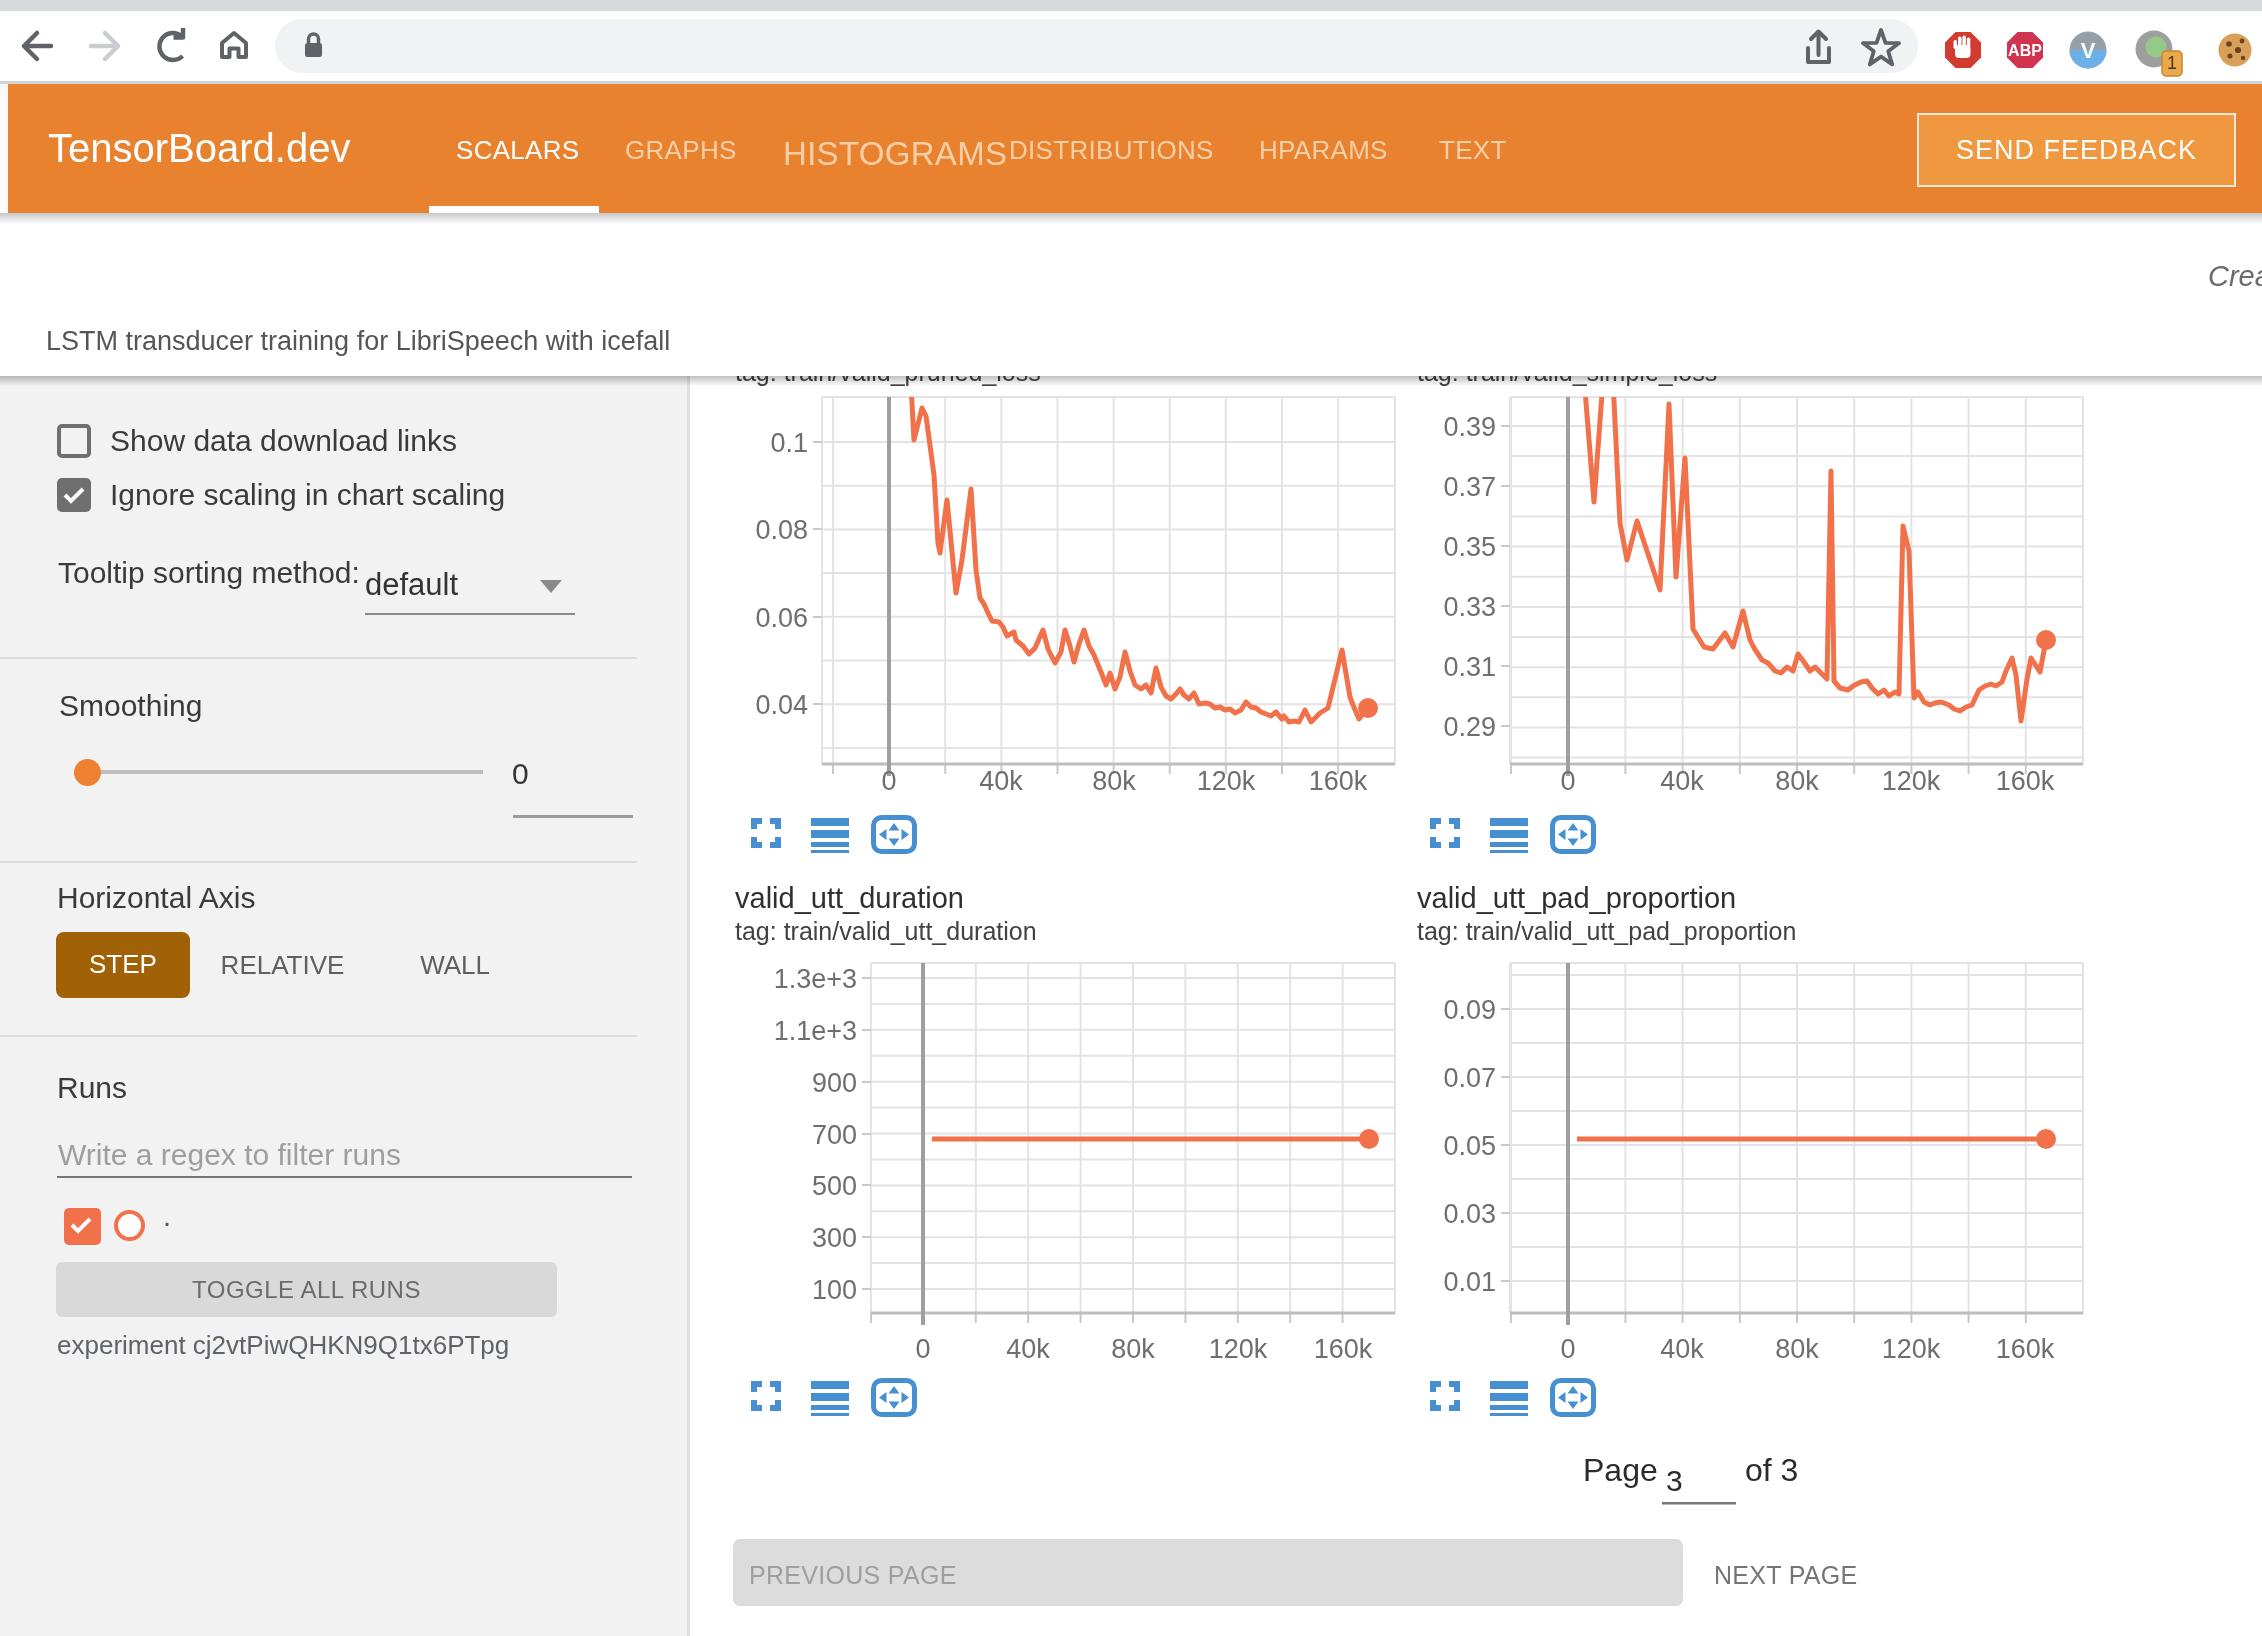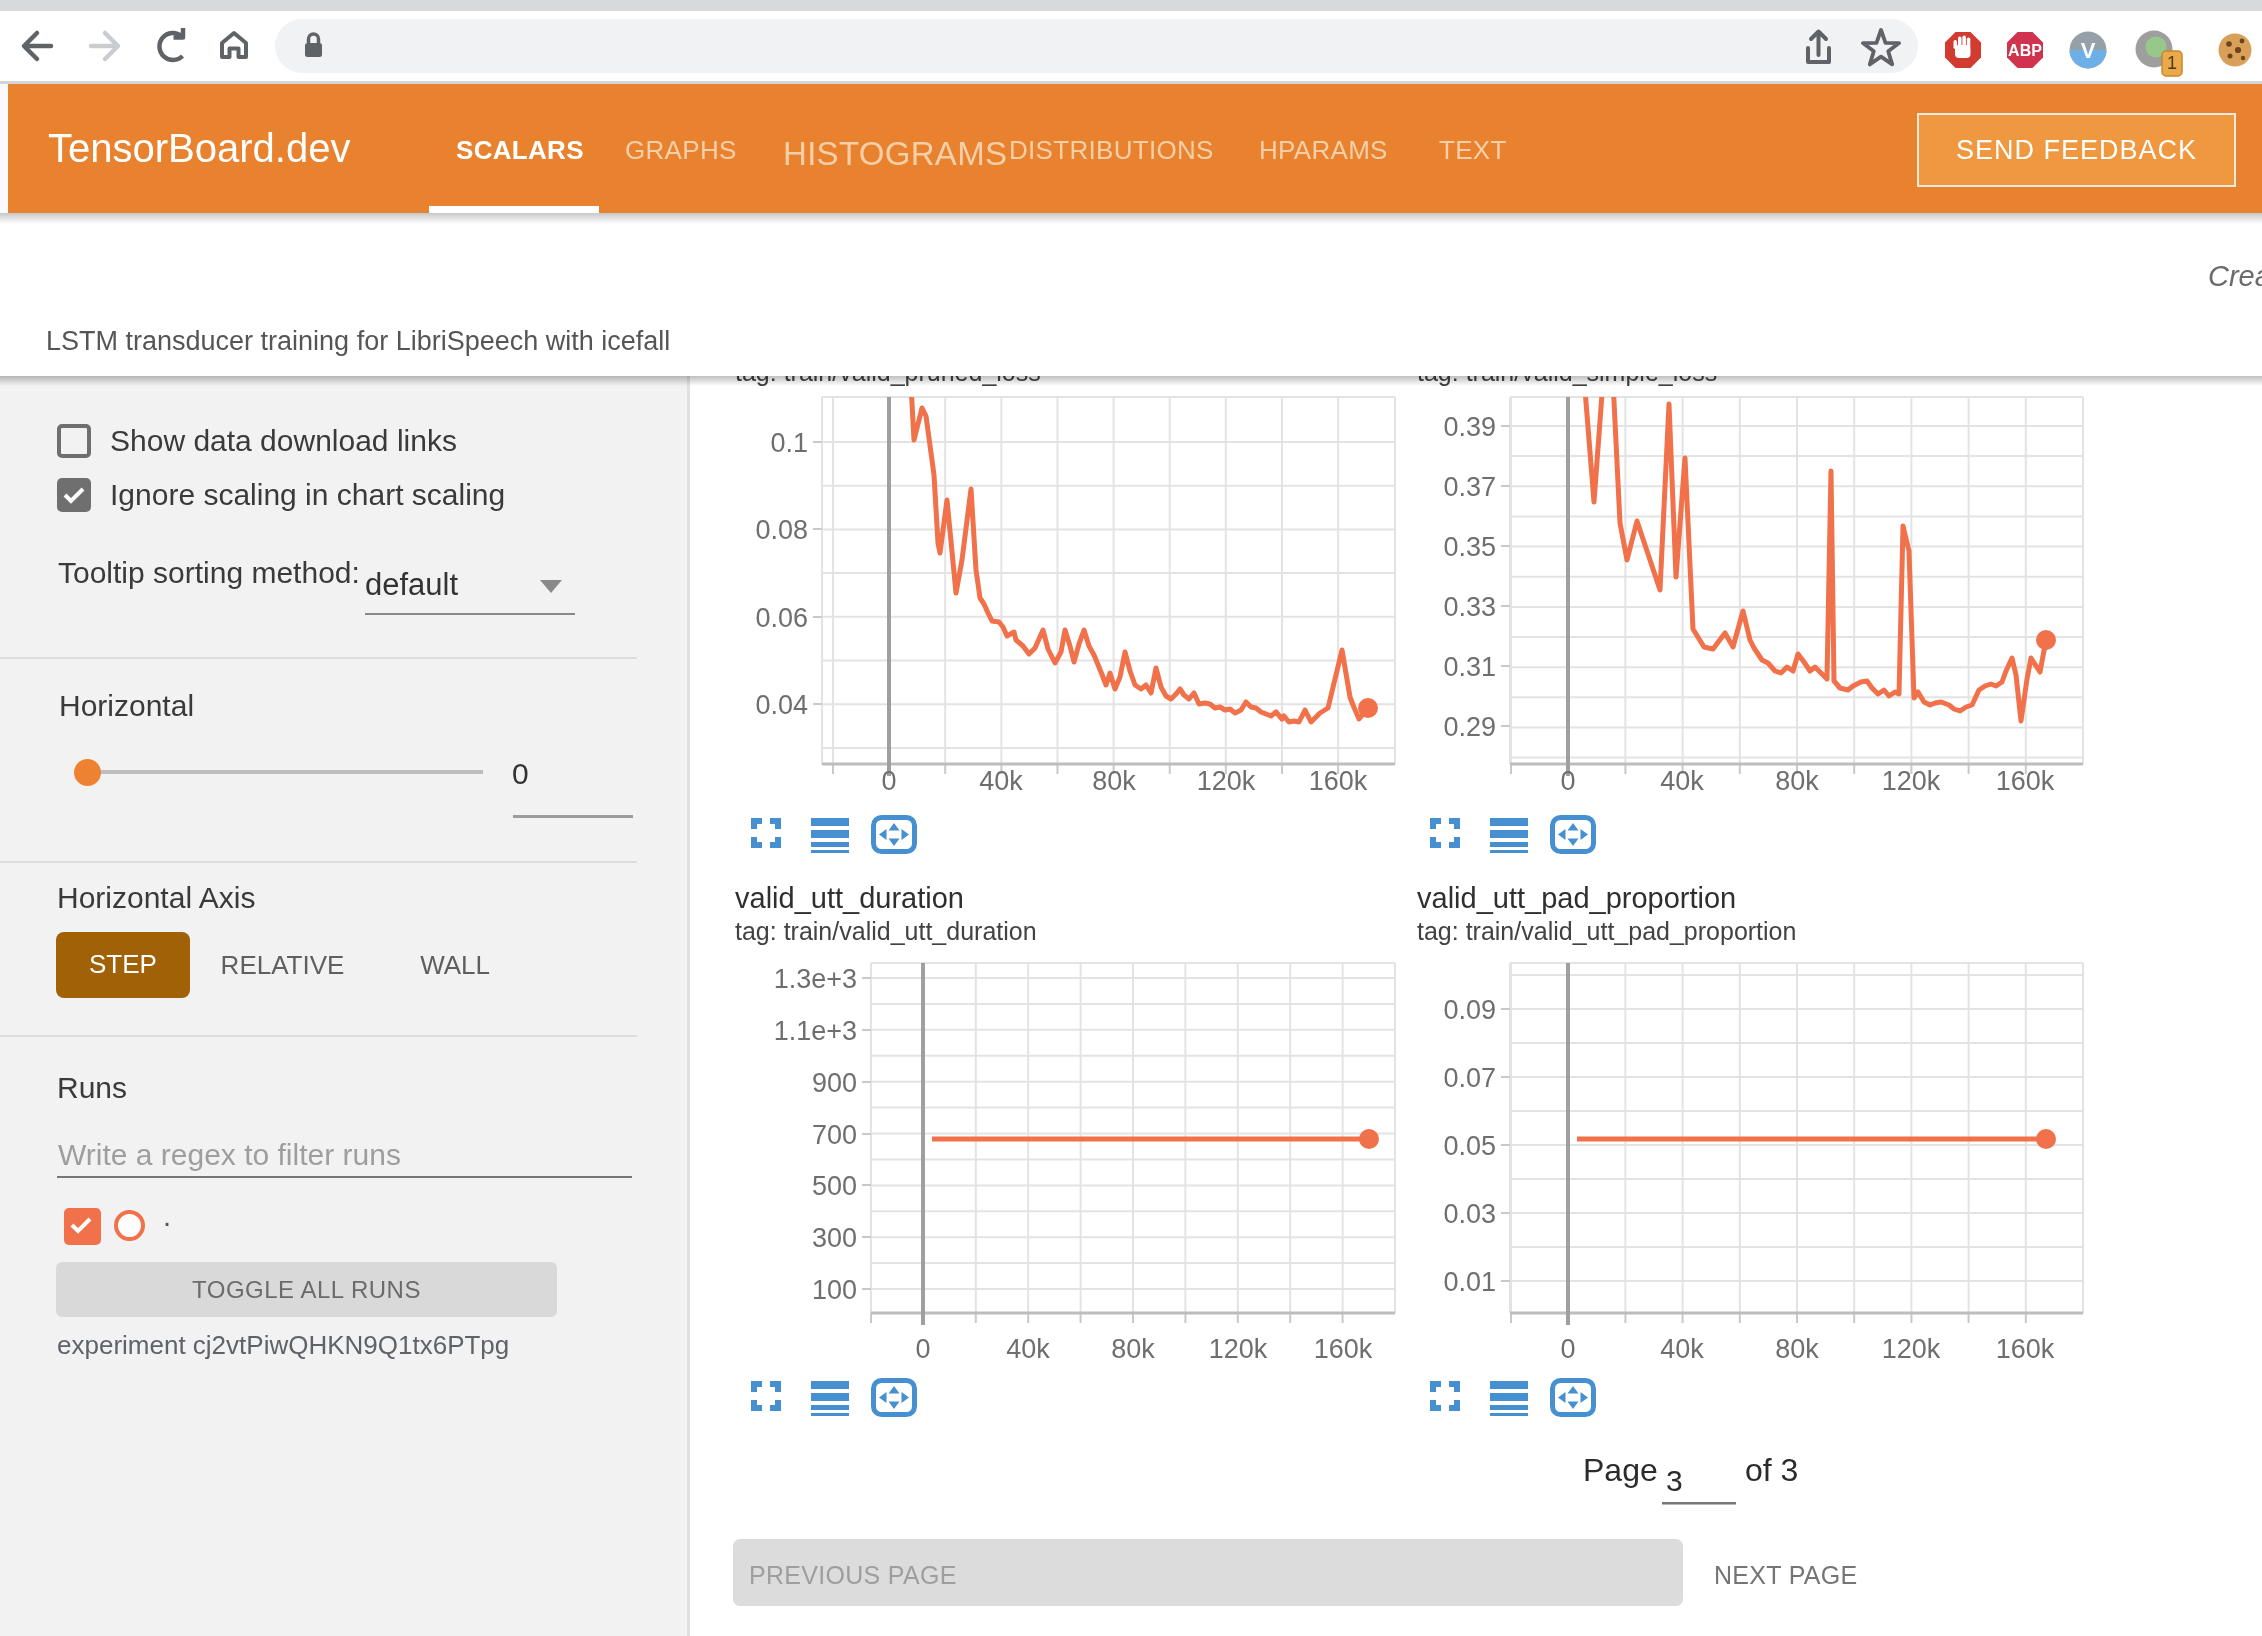--- a/index.html
+++ b/index.html
@@ -61,21 +61,21 @@
     <circle cx="2230" cy="56" r="2.5"></circle>
           <circle cx="2242" cy="41" r="2.4"></circle>
     <circle cx="2243" cy="58" r="2.2"></circle>
   </g>
 </g>
 </svg>
 
   <div class="abs" style="left:0;top:84px;width:2262px;height:129px;background:#e8822e"></div>
   <div class="abs" style="left:0;top:84px;width:8px;height:129px;background:#fafafa"></div>
   <div class="abs" style="left:48px;top:126px;font-size:40px;color:#fff">TensorBoard.dev</div>
-  <div class="abs" style="left:456px;top:135px;font-size:26px;font-weight:bold;letter-spacing:0.3px;color:#fff">SCALARS</div>
+  <div class="abs" style="left:456px;top:135px;font-size:26px;font-weight:normal;letter-spacing:0.3px;color:#fff">SCALARS</div>
   <div class="abs" style="left:625px;top:135px;font-size:26px;letter-spacing:0.3px;color:#f6cfa9">GRAPHS</div>
   <div class="abs" style="left:783px;top:135px;font-size:33px;letter-spacing:0.3px;color:#f6cfa9">HISTOGRAMS</div>
   <div class="abs" style="left:1009px;top:135px;font-size:26px;letter-spacing:0.3px;color:#f6cfa9">DISTRIBUTIONS</div>
   <div class="abs" style="left:1259px;top:135px;font-size:26px;letter-spacing:0.3px;color:#f6cfa9">HPARAMS</div>
   <div class="abs" style="left:1439px;top:135px;font-size:26px;letter-spacing:0.3px;color:#f6cfa9">TEXT</div>
   <div class="abs" style="left:429px;top:206px;width:170px;height:7px;background:#fff"></div>
   <div class="abs" style="left:1917px;top:113px;width:319px;height:74px;border:2.5px solid #f3e9df;border-radius:0;background:#f0983f;color:#fff;font-size:27px;letter-spacing:1px;text-align:center;line-height:70px">SEND FEEDBACK</div>
 
   <div class="abs" style="left:0;top:213px;width:2262px;height:163px;background:#fff"></div>
   <div class="abs" style="left:2208px;top:260px;font-size:29px;font-style:italic;color:#6b6b6b">Created</div>
@@ -92,21 +92,21 @@
       </svg>
     </div>
   <div class="abs" style="left:110px;top:478px;font-size:30px;color:#3a3a3a">Ignore scaling in chart scaling</div>
 
   <div class="abs" style="left:58px;top:556px;font-size:30px;color:#3a3a3a">Tooltip sorting method:</div>
   <div class="abs" style="left:365px;top:567px;font-size:31px;color:#333">default</div>
   <div class="abs" style="left:540px;top:580px;width:0;height:0;border-left:11px solid transparent;border-right:11px solid transparent;border-top:13px solid #8a8a8a"></div>
   <div class="abs" style="left:365px;top:613px;width:210px;height:2px;background:#8a8a8a"></div>
 
   <div class="abs" style="left:0;top:657px;width:637px;height:2px;background:#dcdcdc"></div>
-  <div class="abs" style="left:59px;top:689px;font-size:30px;color:#3a3a3a">Horizontal</div>
+  <div class="abs" style="left:59px;top:689px;font-size:30px;color:#3a3a3a">Smoothing</div>
   <div class="abs" style="left:76px;top:770px;width:407px;height:4px;background:#bdbdbd"></div>
   <div class="abs" style="left:74px;top:759px;width:27px;height:27px;border-radius:50%;background:#ef8132"></div>
   <div class="abs" style="left:512px;top:757px;font-size:30px;color:#333">0</div>
   <div class="abs" style="left:513px;top:815px;width:120px;height:3px;background:#9c9c9c"></div>
 
   <div class="abs" style="left:0;top:861px;width:637px;height:2px;background:#dcdcdc"></div>
   <div class="abs" style="left:57px;top:881px;font-size:30px;color:#3a3a3a">Horizontal Axis</div>
   <div class="abs" style="left:56px;top:932px;width:134px;height:66px;background:#a16207;border-radius:8px;color:#fff;font-size:26px;text-align:center;line-height:64px">STEP</div>
   <div class="abs" style="left:205px;top:950px;width:155px;font-size:26px;color:#5f5f5f;text-align:center">RELATIVE</div>
   <div class="abs" style="left:390px;top:950px;width:100px;font-size:26px;color:#5f5f5f;text-align:right">WALL</div>

